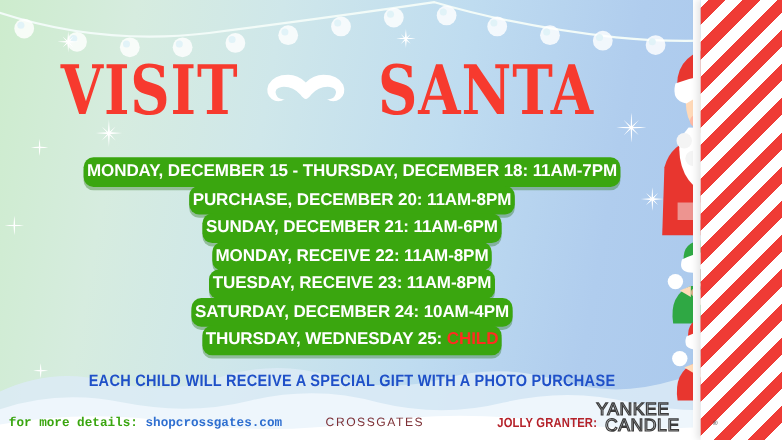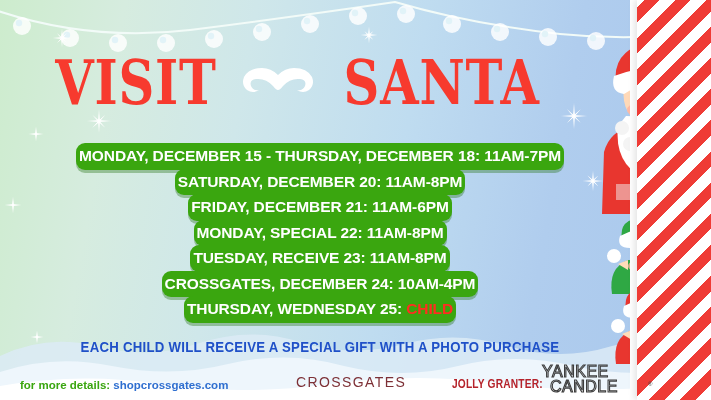--- a/index.html
+++ b/index.html
@@ -75,28 +75,28 @@
   #tagline{
     position:absolute;left:0;top:338px;width:640px;text-align:center;
     color:#1f50c8;font-weight:700;font-size:15px;letter-spacing:.3px;
     transform:scaleX(.88);transform-origin:center;
     white-space:nowrap;
   }
 
   
   #footer{position:absolute;left:0;bottom:0;width:711px;height:36px;}
   #details{
-    position:absolute;left:20px;bottom:9px;
-    font-size:11.5px;font-weight:700;white-space:nowrap;
+    position:absolute;left:8px;bottom:9px;
+    font-size:11.5px;font-weight:700;white-space:nowrap;font-family:Liberation Mono, monospace;
   }
   #details .lbl{color:#3aa60f;}
   #details .url{color:#2f6fd0;}
   #crossgates{
     position:absolute;left:296px;bottom:10px;
-    color:#7d3036;font-size:14px;letter-spacing:1.4px;white-space:nowrap;
+    color:#7d3036;font-size:11px;letter-spacing:1.4px;white-space:nowrap;
   }
   #jolly{
     position:absolute;left:452px;bottom:9px;
     color:#b5222a;font-weight:700;font-size:12px;letter-spacing:.2px;
     transform:scaleX(.85);transform-origin:left center;white-space:nowrap;
   }
   #yankee{position:absolute;left:540px;bottom:4px;width:122px;height:34px;}
 </style>
 </head>
 <body>
@@ -268,25 +268,25 @@
                Q44,2 53,2 Q66,2 71,11 Q74,19 68,24 Q62,28 56,24 Q62,25 64,20
                Q66,14 59,13 Q49,12 42,20 Q39,24 37,24
                Q35,24 32,20 Q25,12 15,13 Q8,14 10,20 Q12,25 18,24
                Q12,28 6,24 Q0,19 3,11 Q8,2 21,2 Q30,2 37,9 Z" fill="#ffffff"></path>
     </svg>
     <div class="title-word">SANTA</div>
   </div>
 
   <div id="schedule">
       <div class="sched-line"><span>MONDAY, DECEMBER 15 - THURSDAY, DECEMBER 18: 11AM-7PM</span></div>
-      <div class="sched-line"><span>SATURDAY, DECEMBER 20: 11AM-8PM</span></div>
-      <div class="sched-line"><span>FRIDAY, DECEMBER 21: 11AM-6PM</span></div>
-      <div class="sched-line"><span>MONDAY, SPECIAL 22: 11AM-8PM</span></div>
+      <div class="sched-line"><span>PURCHASE, DECEMBER 20: 11AM-8PM</span></div>
+      <div class="sched-line"><span>SUNDAY, DECEMBER 21: 11AM-6PM</span></div>
+      <div class="sched-line"><span>MONDAY, RECEIVE 22: 11AM-8PM</span></div>
       <div class="sched-line"><span>TUESDAY, RECEIVE 23: 11AM-8PM</span></div>
-      <div class="sched-line"><span>CROSSGATES, DECEMBER 24: 10AM-4PM</span></div>
+      <div class="sched-line"><span>SATURDAY, DECEMBER 24: 10AM-4PM</span></div>
       <div class="sched-line"><span>THURSDAY, WEDNESDAY 25: </span><span class="closed">CHILD</span></div>
     </div>
 
   <div id="tagline">EACH CHILD WILL RECEIVE A SPECIAL GIFT WITH A PHOTO PURCHASE</div>
 
   <div id="footer">
     <div id="details">
       <span class="lbl">for more details:</span>
       <span class="url">shopcrossgates.com</span>
     </div>

